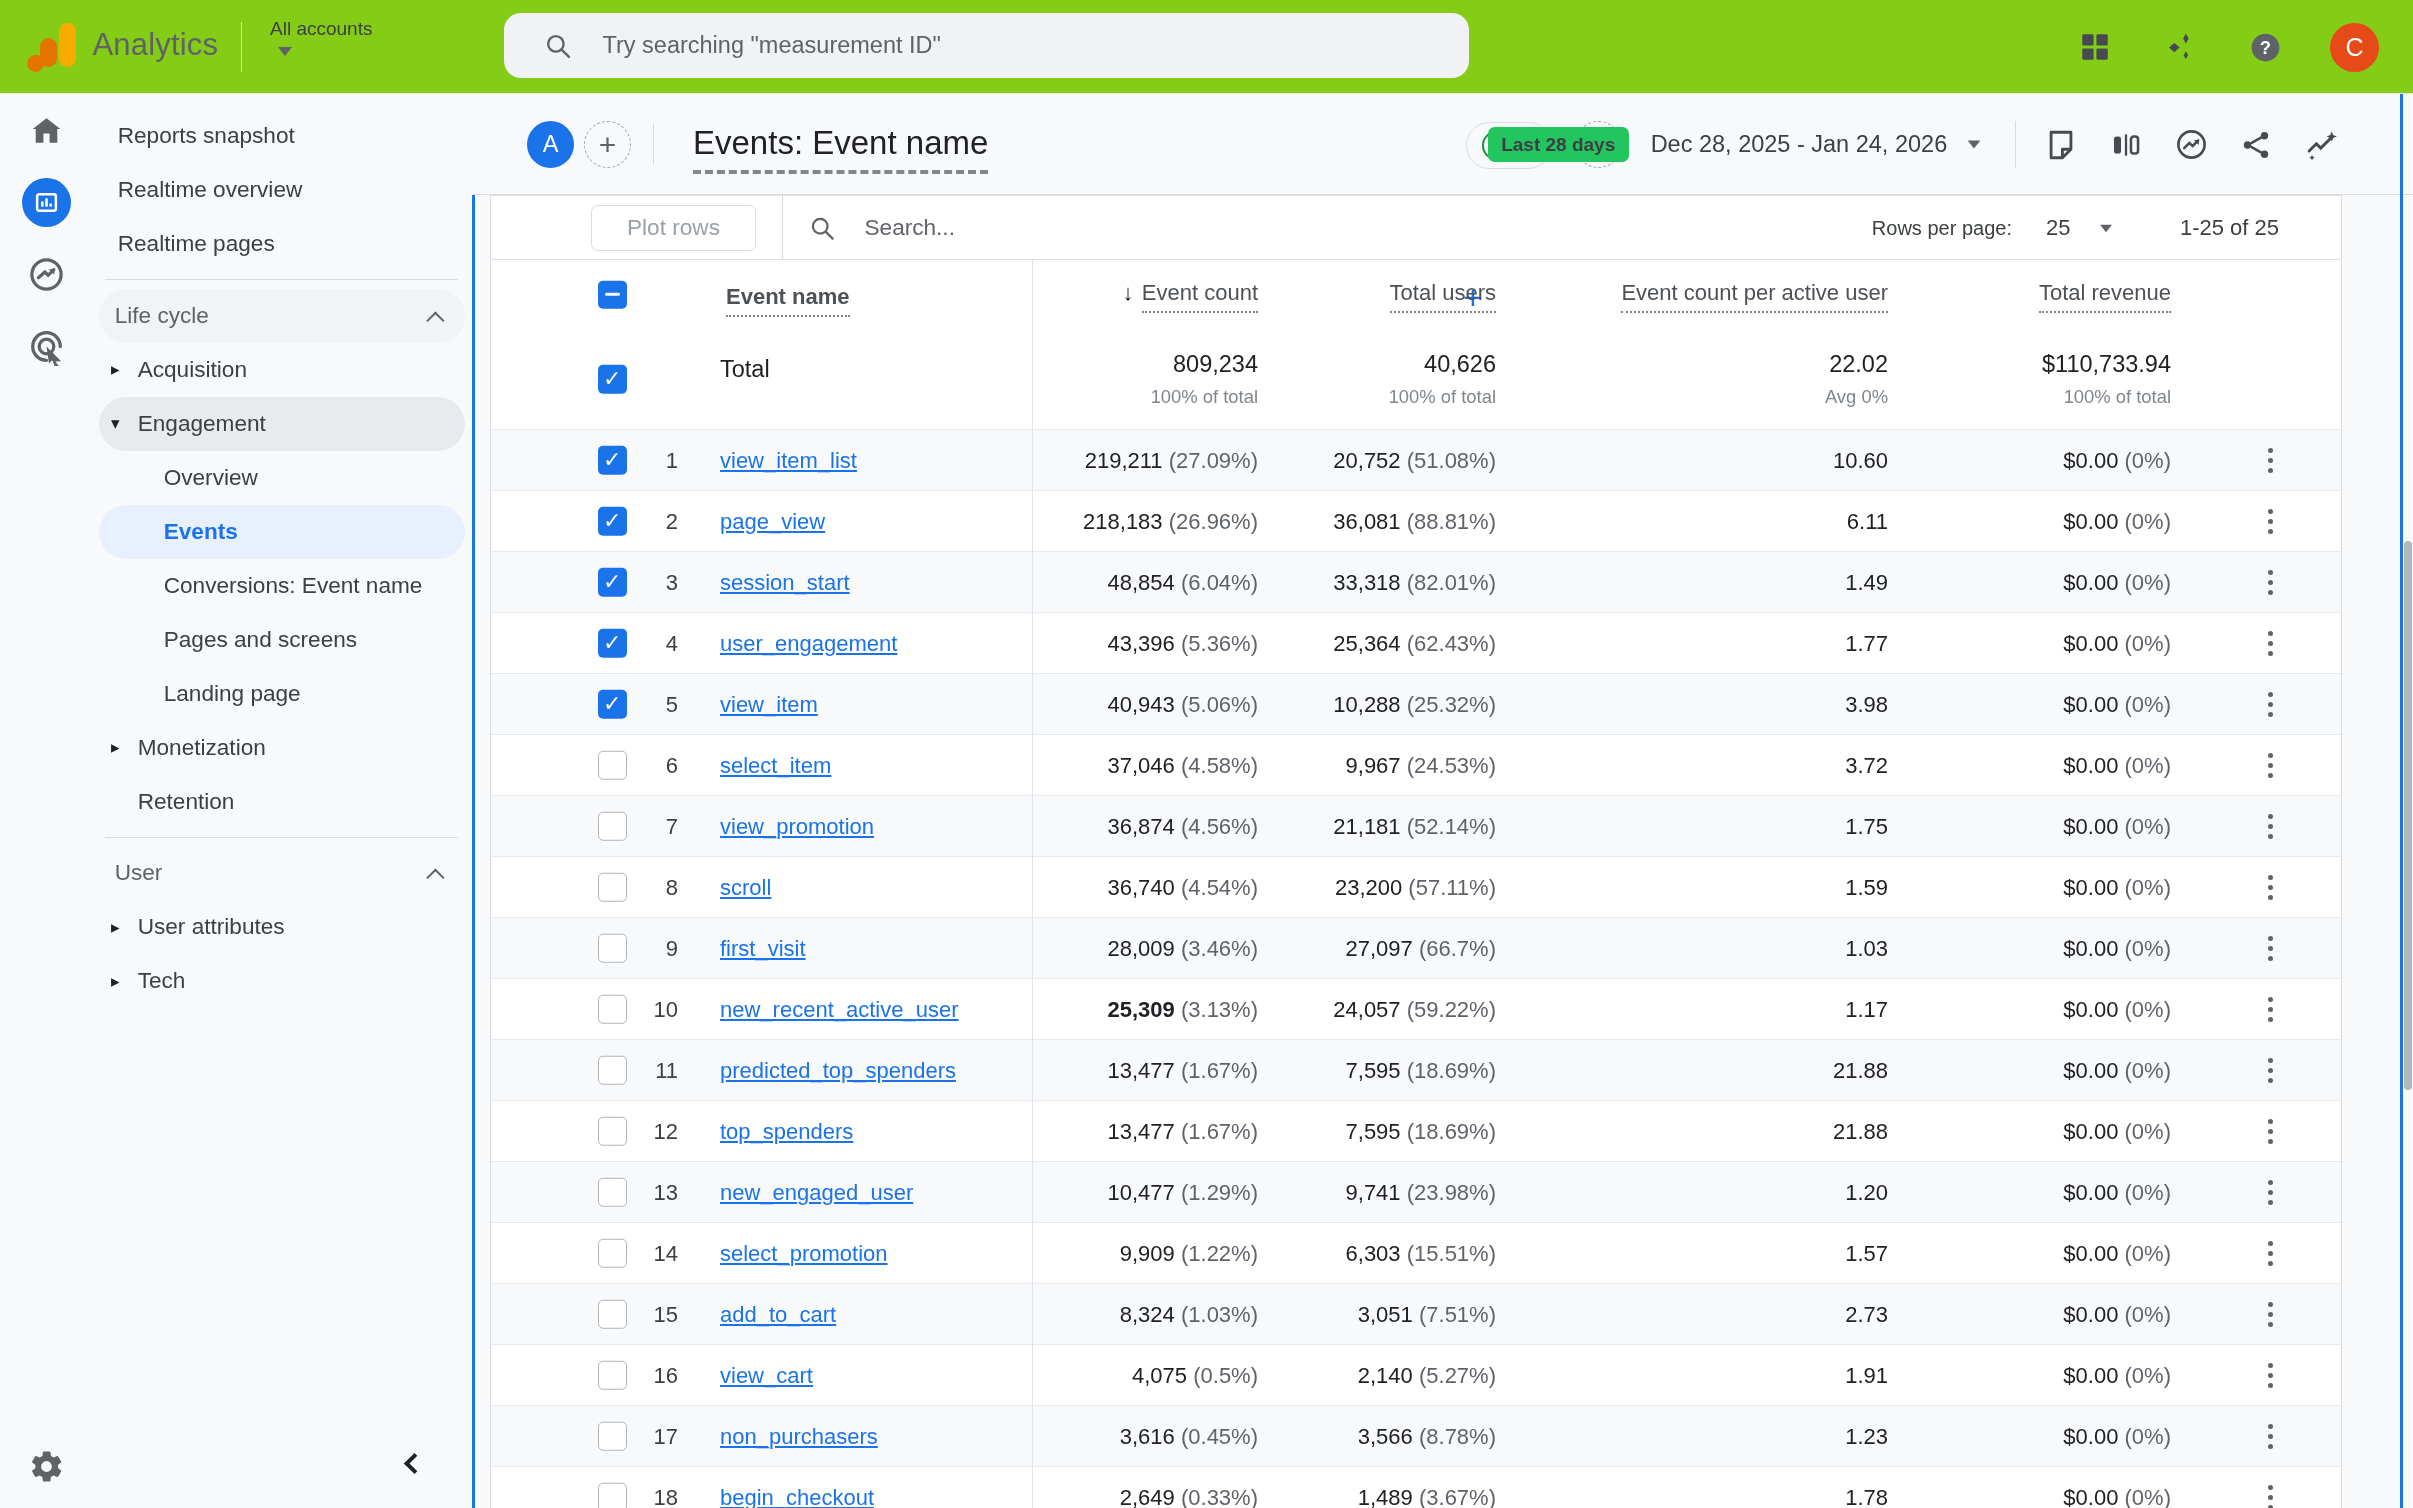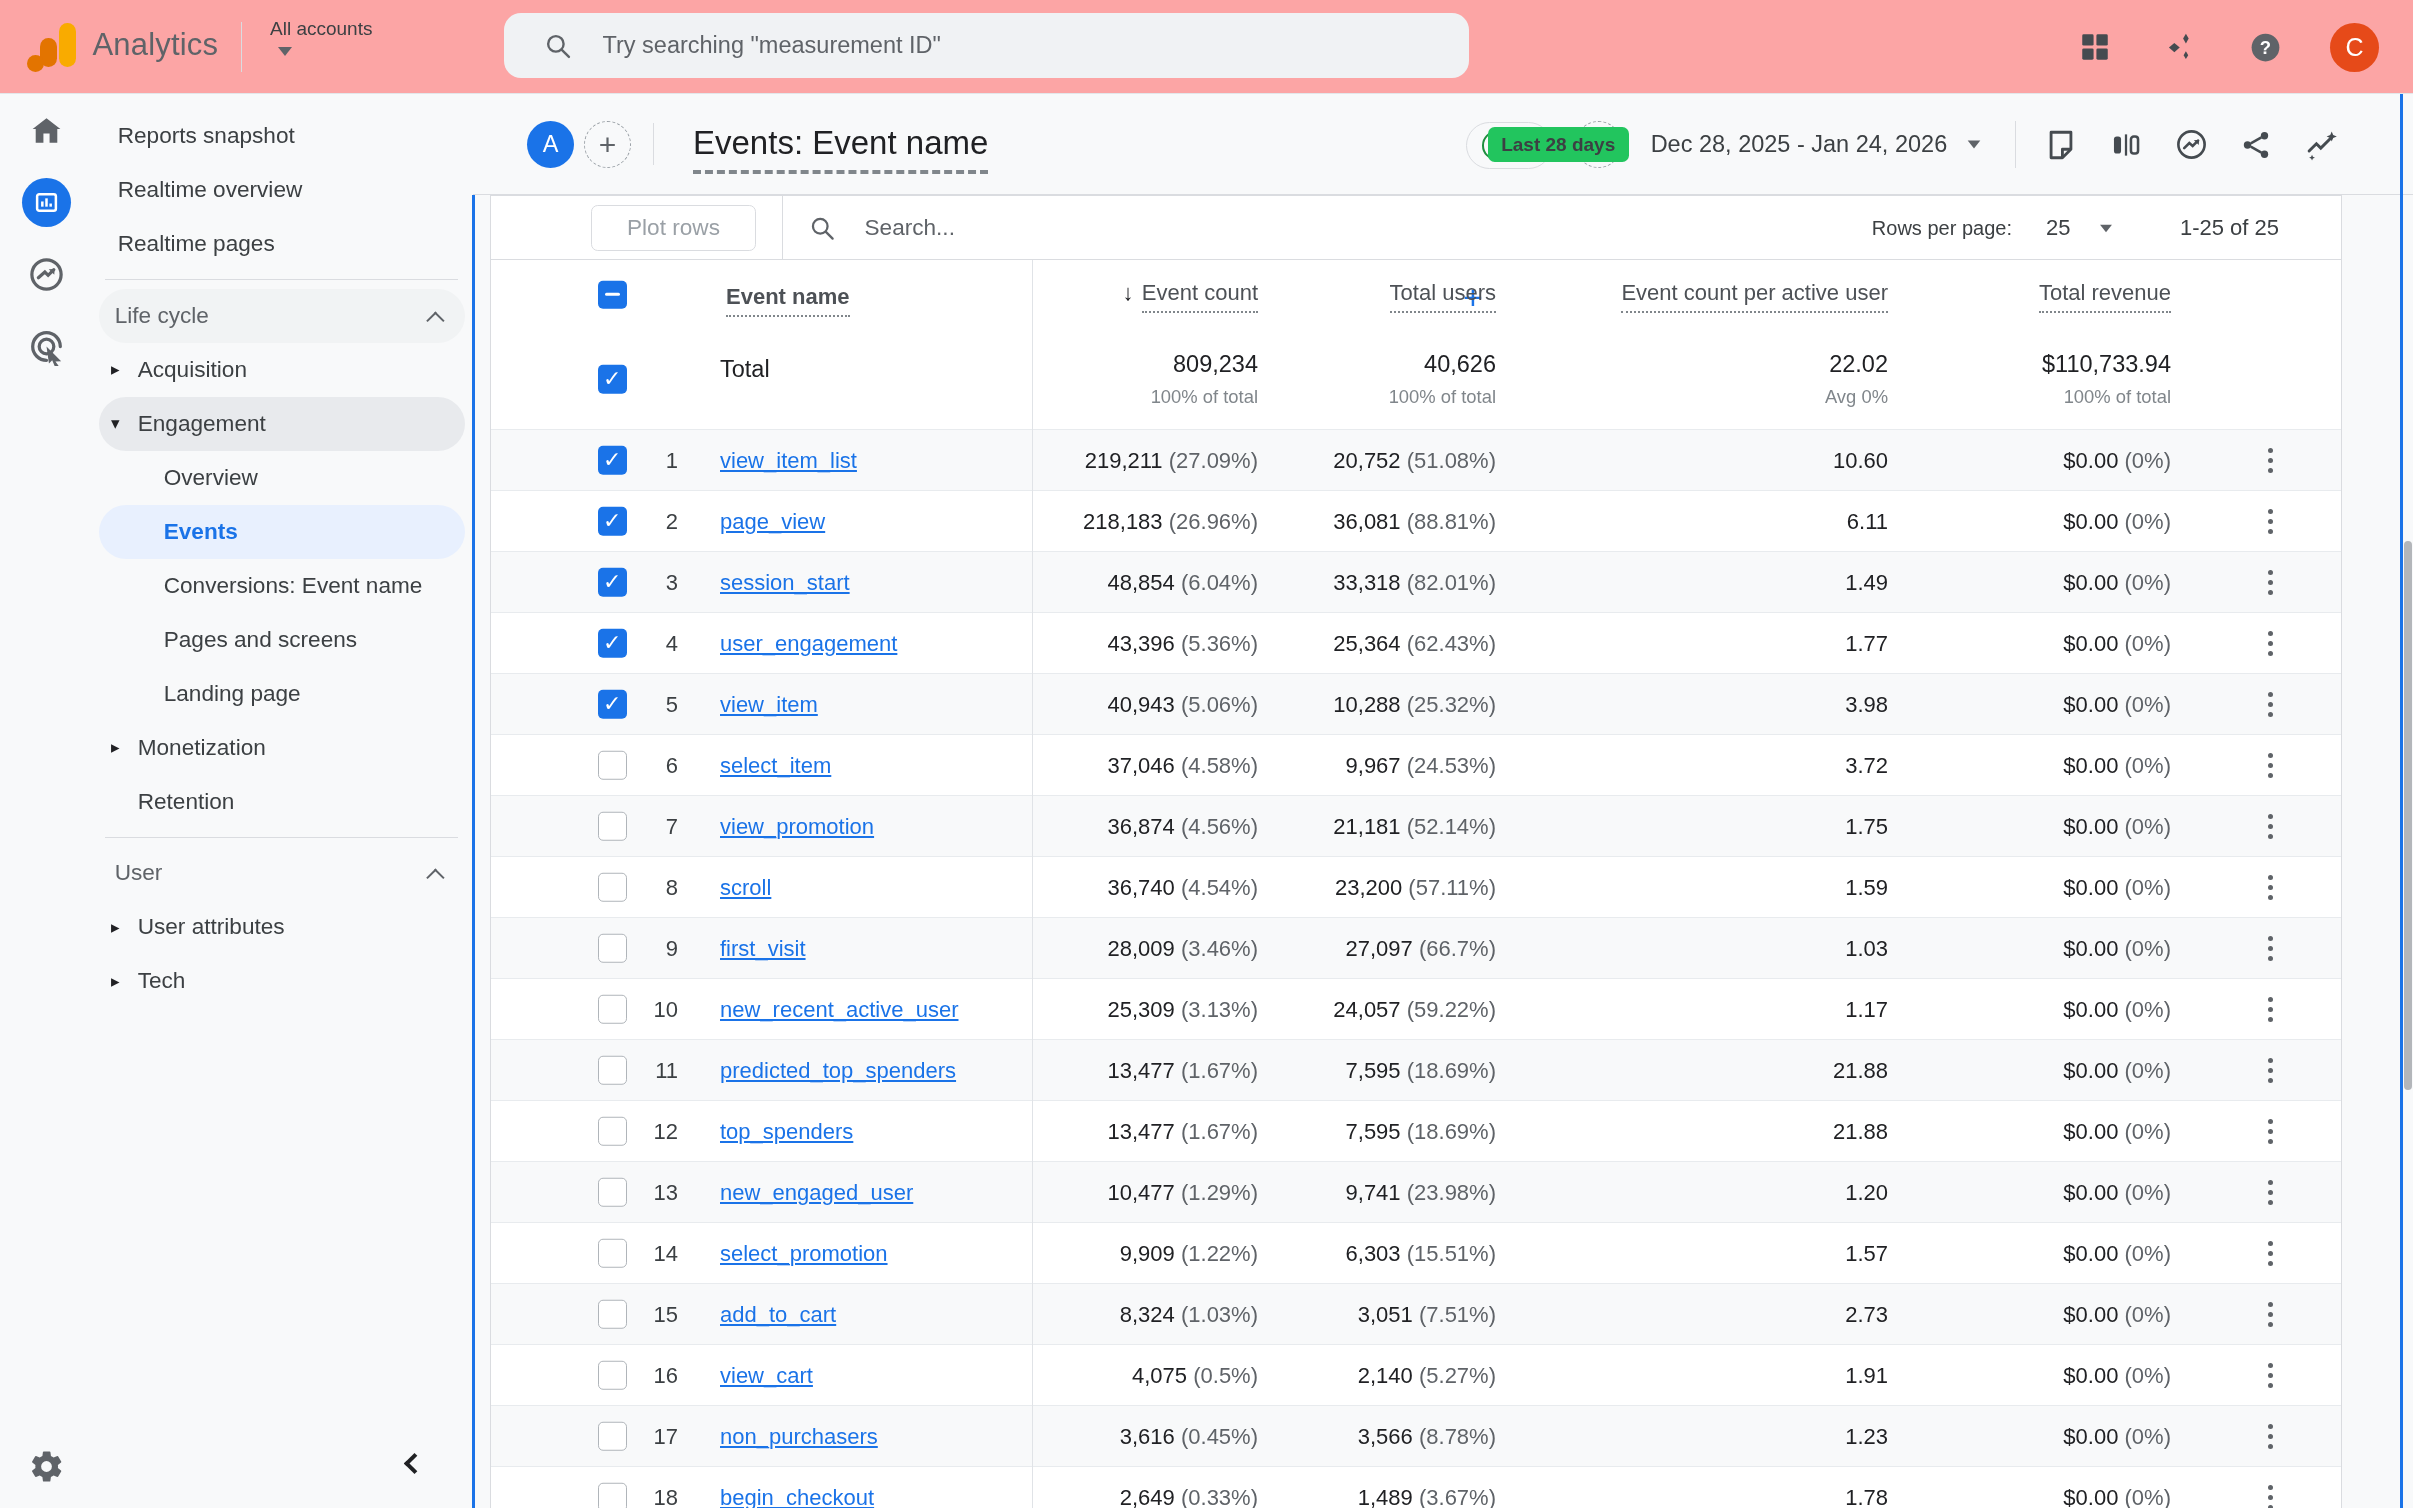--- a/index.html
+++ b/index.html
@@ -1,20 +1,20 @@
 <!DOCTYPE html>
 <html style="--accent: #1a73e8; --avatar: #e64a19; --green: #1e8e3e; --logo-yellow: #f9ab00; --logo-orange: #e37400;font-size:13.4px"><head>
 <meta charset="utf-8">
 <style>
   * { margin:0; padding:0; box-sizing:border-box; }
   html,body { width:2413px; height:1508px; overflow:hidden; background:#f8f9fa;
     font-family:"Liberation Sans","DejaVu Sans",sans-serif; color:#202124; }
 
   
-  .appbar { position:absolute; left:0; top:0; width:2413px; height:94px; background:#fca5a5;
+  .appbar { position:absolute; left:0; top:0; width:2413px; height:94px; background:#84cc16;
     border-bottom:0.8px solid #e4e7ea; z-index:40; }
   .logo-wrap { position:absolute; left:25px; top:18.4px; display:flex; align-items:center; }
   .ga-logo { position:relative; width:54px; height:54px; }
   .ga-bar-tall { position:absolute; right:3.4px; top:5px; width:17px; height:44px; border-radius:8.4px; background:var(--logo-yellow); }
   .ga-bar-mid { position:absolute; left:15px; top:20px; width:17px; height:28.5px; border-radius:8.4px; background:var(--logo-orange); }
   .ga-dot { position:absolute; left:1.7px; top:37px; width:17px; height:17px; border-radius:50%; background:var(--logo-orange); }
   .product-name { margin-left:13.4px; font-size:31px; color:#5f6368; letter-spacing:0.2px; }
   .appbar-divider { position:absolute; left:241px; top:22px; width:0.8px; height:50px; background:#dadce0; }
   .account-switch { position:absolute; left:270px; top:18.4px; display:flex; flex-direction:column; gap:6.7px; cursor:pointer; }
   .account-label { font-size:19px; color:#3c4043; }
@@ -545,21 +545,21 @@
     <div class="kebab">
           <i></i>
           <i></i>
           <i></i>
         </div>
   </div>
       <div class="trow">
     <span class="cb off"></span>
     <span class="num">10</span>
     <span class="ename"><a>new_recent_active_user</a></span>
-    <div class="m p1"><span class="v"><b class="main" style="font-weight:normal;">25,309</b> <span class="pct">(3.13%)</span></span></div>
+    <div class="m p1"><span class="v"><b class="main" style="font-weight:bold;">25,309</b> <span class="pct">(3.13%)</span></span></div>
     <div class="m p2"><span class="v"><b class="main" style="font-weight:normal;">24,057</b> <span class="pct">(59.22%)</span></span></div>
     <div class="m p3"><span class="v main3">1.17</span></div>
     <div class="m p4"><span class="v"><b class="main" style="font-weight:normal;">$0.00</b> <span class="pct">(0%)</span></span></div>
     <div class="kebab">
           <i></i>
           <i></i>
           <i></i>
         </div>
   </div>
       <div class="trow alt">

